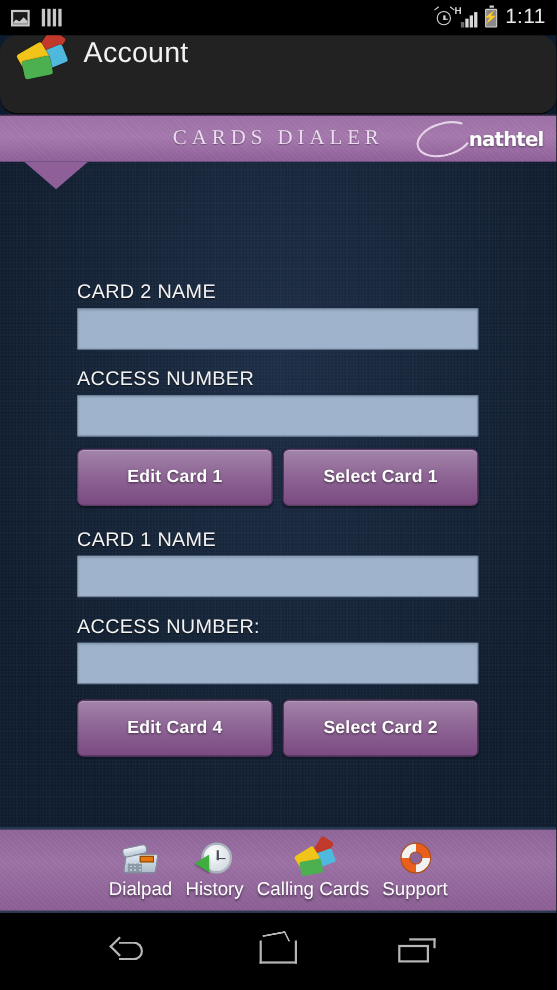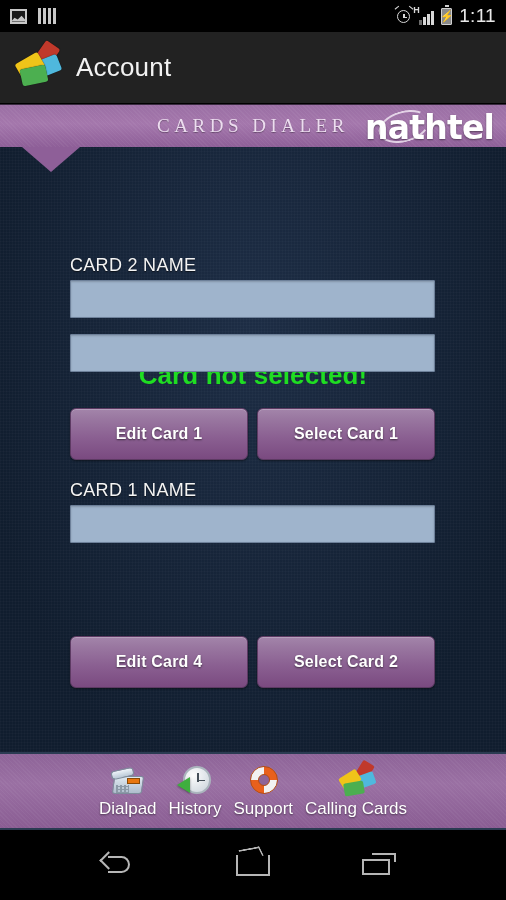--- a/index.html
+++ b/index.html
@@ -90,24 +90,25 @@
     color:#e9e9e9; font-size:19px; letter-spacing:0.3px;
     font-family:"Liberation Sans", sans-serif;
     text-align:center;
   }
 
   
   .titlebar {
     position:absolute; top:32px; left:0;
     width:506px; height:72px;
     background:#222222;
-    display:flex; align-items:center;
+    display:flex; 
     padding-left:14px; gap:14px;
     z-index:25;
     border-bottom:1px solid #000;
+    border-radius:16px;
   }
   .appicon { position:relative; width:48px; height:44px; }
   .appicon .card {
     position:absolute; width:26px; height:17px; border-radius:2.5px;
     box-shadow:0 0 1px rgba(0,0,0,.8);
   }
   .appicon .c-red    { background:#c0392b; left:19px; top:1px;  transform:rotate(-55deg); }
   .appicon .c-blue   { background:#4fb8dd; left:20px; top:12px; transform:rotate(-22deg); }
   .appicon .c-yellow { background:#f0c419; left:3px;  top:11px; transform:rotate(-30deg); }
   .appicon .c-green  { background:#4caf50; left:7px;  top:21px; transform:rotate(-12deg); }
@@ -144,21 +145,21 @@
   }
   .brandlogo .swoosh {
     position:absolute; left:2px; top:2px;
     width:52px; height:31px; border-radius:50%;
     border:2px solid #e3d2e6;
     border-right-color:transparent;
     transform:rotate(-16deg);
   }
   .brandlogo .name {
     position:relative; z-index:2;
-    color:#ffffff; font-size:33px; font-weight:bold;
+    color:#ffffff; font-size:18px; font-weight:bold;
     letter-spacing:-0.8px;
     font-family:"DejaVu Sans", sans-serif;
     text-shadow:0 1px 2px rgba(0,0,0,.45);
   }
   .brandnotch {
     position:absolute; top:147px; left:22px;
     width:0; height:0;
     border-left:29px solid transparent;
     border-right:29px solid transparent;
     border-top:25px solid #8e5f98;
@@ -415,33 +416,38 @@
   <div class="content">
 
     <div class="alert">Card not selected!</div>
 
     <div class="field" style="top:108px;">
       <div class="lbl">CARD 2 NAME</div>
       <input class="inp" type="text" value="" style="">
     </div>
 
     <div class="field" style="top:187px;">
+      <div class="lbl">ACCESS NUMBER</div>
       <input class="inp" type="text" value="" style="">
     </div>
 
     <div class="btnrow" style="top:261px;">
       <button class="btn">Edit Card 1</button>
       <button class="btn">Select Card 1</button>
     </div>
 
     <div class="field" style="top:333px;">
       <div class="lbl">CARD 1 NAME</div>
       <input class="inp" type="text" value="" style="">
     </div>
 
+    <div class="field" style="top:412px;">
+      <div class="lbl">ACCESS NUMBER:</div>
+      <input class="inp" type="text" value="" style="">
+    </div>
 
     <div class="btnrow" style="top:489px;">
       <button class="btn">Edit Card 4</button>
       <button class="btn">Select Card 2</button>
     </div>
 
   </div>
 
   <div class="appnav">
 
@@ -457,35 +463,35 @@
 
     <div class="navitem">
       <span class="navicon i-clock">
         <span class="face"></span>
           <span class="arrow"></span>
       </span>
       <span class="nlabel">History</span>
     </div>
 
     <div class="navitem">
-      <span class="navicon i-life">
-        <span class="ring"></span>
-          <span class="hole"></span>
-      </span>
-      <span class="nlabel">Support</span>
-    </div>
-
-    <div class="navitem">
       <span class="navicon i-cards">
         <span class="cd r"></span>
           <span class="cd b"></span>
         <span class="cd y"></span>
           <span class="cd g"></span>
       </span>
       <span class="nlabel">Calling Cards</span>
+    </div>
+
+    <div class="navitem">
+      <span class="navicon i-life">
+        <span class="ring"></span>
+          <span class="hole"></span>
+      </span>
+      <span class="nlabel">Support</span>
     </div>
 
   </div>
 
   <div class="sysnav">
     <div class="sysbtn nav-back"></div>
     <div class="sysbtn nav-home"></div>
     <div class="sysbtn nav-recent">
       <span class="r1"></span>
         <span class="r2"></span>

